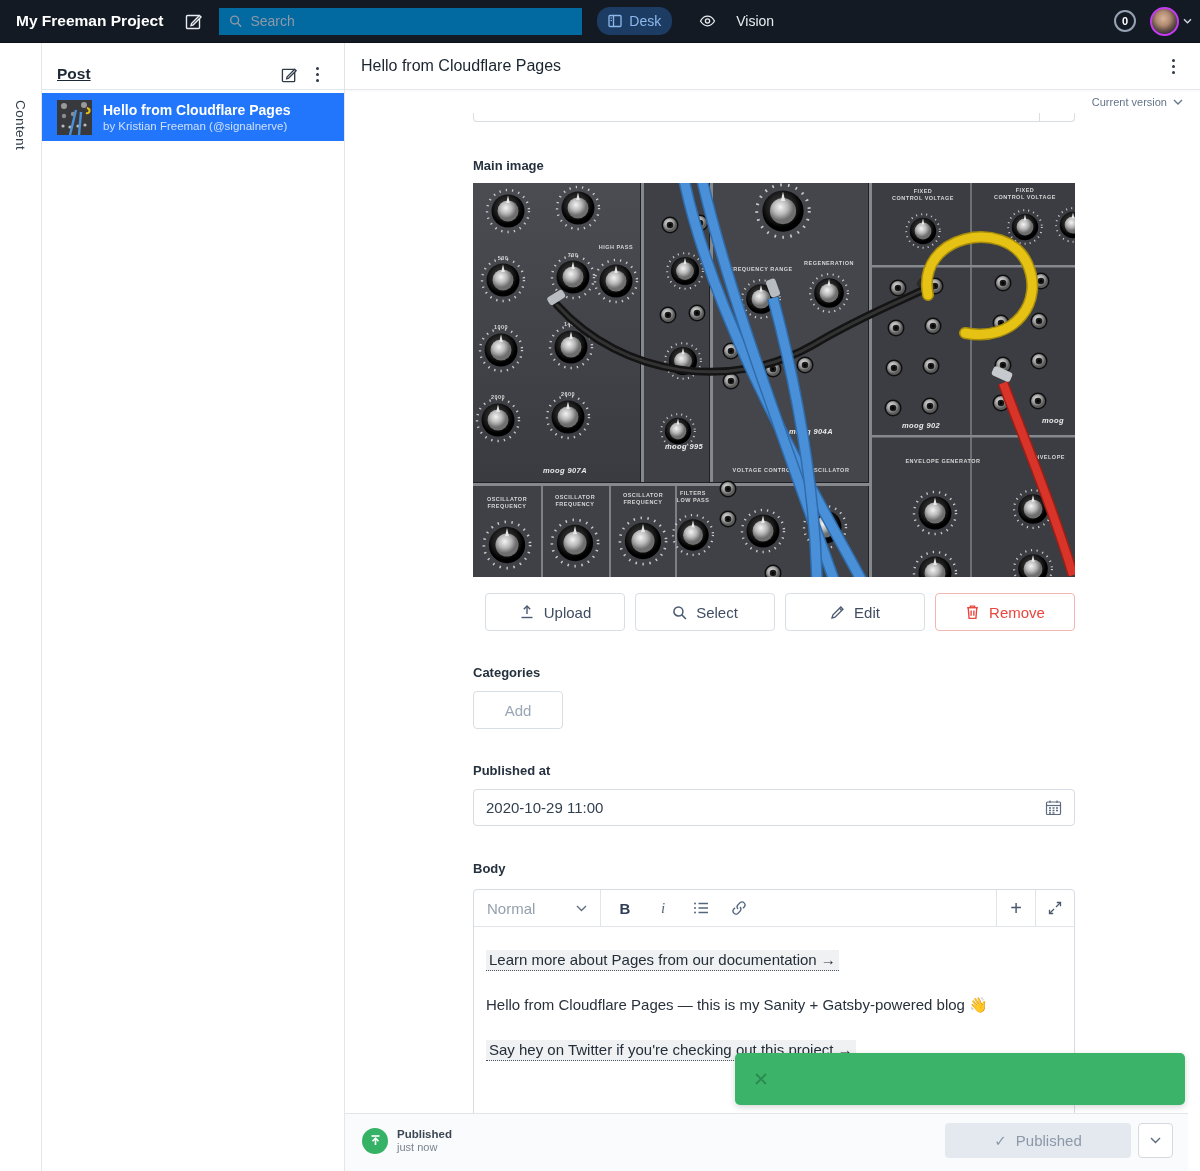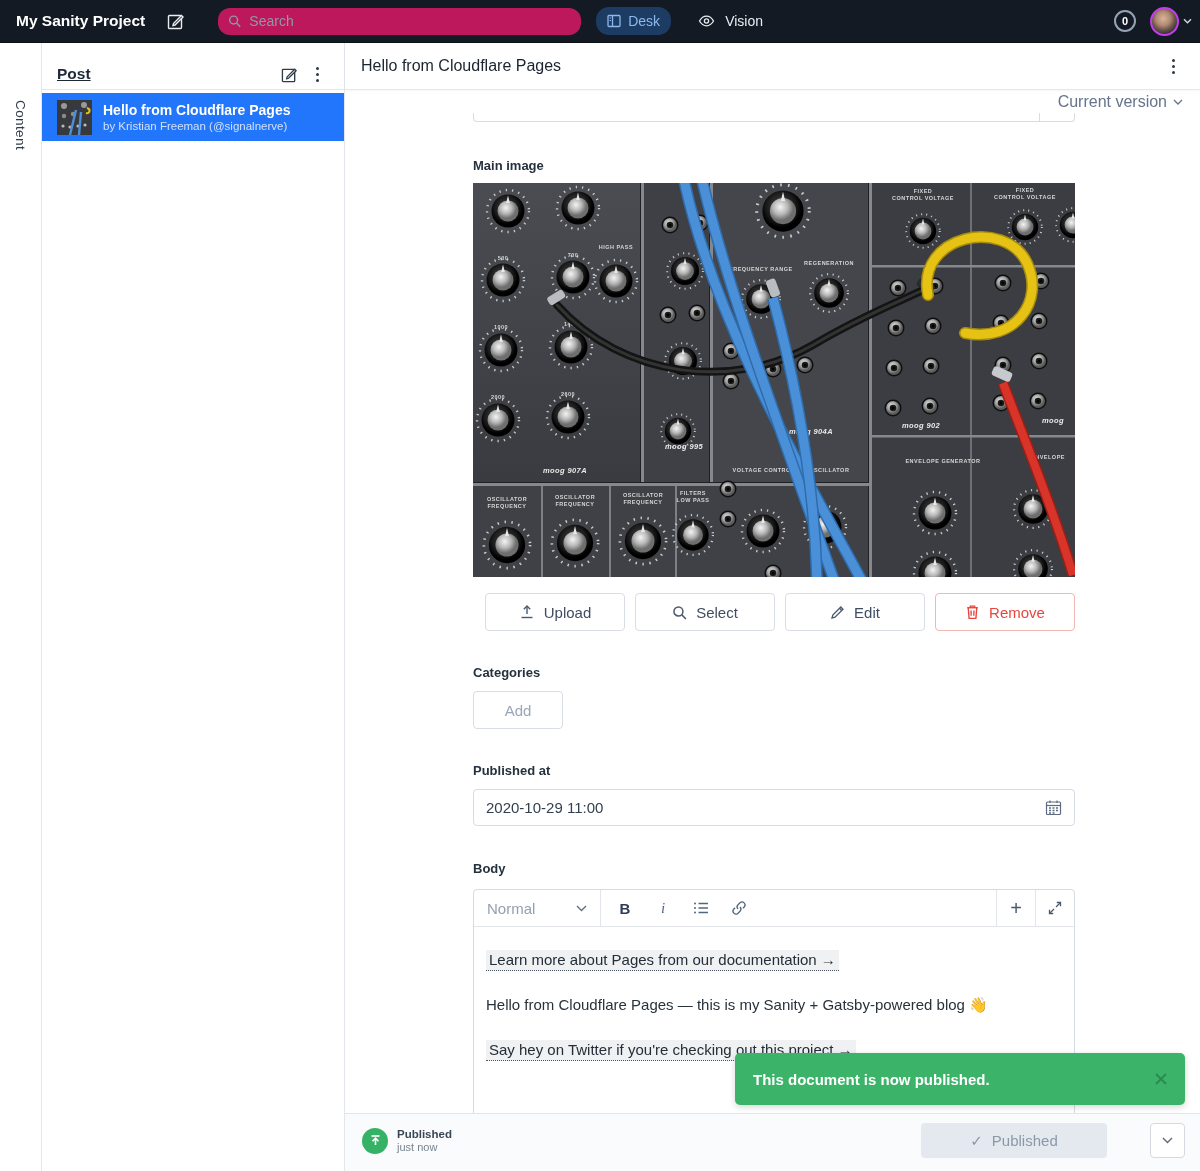--- a/index.html
+++ b/index.html
@@ -3,25 +3,25 @@
 <meta charset="utf-8">
 <style>
   * { margin:0; padding:0; box-sizing:border-box; }
   html,body { width:1200px; height:1171px; }
   body { font-family:"Liberation Sans","DejaVu Sans",sans-serif; background:#fff; color:#1c2834; overflow:hidden; }
 
   
   .navbar { height:43px; background:#131a24; display:flex; align-items:center; border-bottom:1px solid #0b0f16; }
   .brand { color:#fff; font-weight:bold; font-size:15.5px; margin-left:16px; white-space:nowrap; }
   .nav-icon-btn { margin-left:18px; width:26px; height:26px; display:flex; align-items:center; justify-content:center; cursor:pointer; }
-  .searchbox { margin-left:29px; width:363px; height:27px; background:#be185d; border-radius:12px; display:flex; align-items:center; padding:0 10px; gap:8px; }
+  .searchbox { margin-left:12px; width:363px; height:27px; background:#0369a1; border-radius:0; display:flex; align-items:center; padding:0 10px; gap:8px; }
   .searchbox input { background:transparent; border:none; outline:none; color:#c7cfda; font-size:14px; width:100%; font-family:inherit; }
   .searchbox input::placeholder { color:#8e99a8; }
   .tab-desk { margin-left:15px; height:28px; background:#1d3c64; border-radius:13px; color:#8cb8ec; display:flex; align-items:center; gap:7px; padding:0 11px; font-size:14px; font-weight:500; }
-  .tab-vision { margin-left:27px; height:28px; color:#e9ecf1; display:flex; align-items:center; gap:10px; font-size:14px; }
+  .tab-vision { margin-left:27px; height:28px; color:#e9ecf1; display:flex; align-items:center; gap:20px; font-size:14px; }
   .nav-spacer { flex:1; }
   .badge { width:22px; height:22px; border:2px solid #97a2b3; border-radius:50%; color:#fff; font-size:11px; font-weight:bold; display:flex; align-items:center; justify-content:center; margin-right:14px; }
   .avatar { width:29px; height:29px; border-radius:50%; border:2px solid #c43bf0; background:radial-gradient(circle at 45% 38%, #d9b49a 0%, #b08a72 34%, #6d564a 55%, #2e2d33 78%); }
   .avatar-caret { margin:0 8px 0 4px; display:flex; }
 
   
   .app-body { display:flex; height:1128px; }
 
   .content-rail { width:42px; border-right:1px solid #e3e7eb; position:relative; background:#fff; }
   .content-rail-label { position:absolute; top:57px; left:50%; transform:translateX(-50%); writing-mode:vertical-lr; font-size:13.5px; color:#313c49; letter-spacing:.4px; }
@@ -35,21 +35,21 @@
   .doc-item { height:48px; background:#2276fc; display:flex; align-items:center; gap:11px; padding:0 14px 0 15px; margin-top:3px; cursor:pointer; }
   .thumb { width:35px; height:35px; flex:0 0 35px; }
   .doc-item-text { display:flex; flex-direction:column; gap:2px; min-width:0; }
   .doc-item-title { color:#fff; font-size:14px; font-weight:600; white-space:nowrap; }
   .doc-item-sub { color:#cfe0fb; font-size:11.5px; white-space:nowrap; }
 
   
   .doc-pane { flex:1; position:relative; background:#fff; }
   .doc-header { height:47px; border-bottom:1px solid #e4e8ec; box-shadow:0 1px 2px rgba(18,28,42,.04); display:flex; align-items:center; padding:0 13px 0 16px; }
   .doc-title { font-size:16px; font-weight:500; color:#1a2430; flex:1; }
-  .version-bar { height:23px; display:flex; align-items:center; justify-content:flex-end; padding-right:17px; gap:6px; color:#64748b; font-size:16px; cursor:pointer; }
+  .version-bar { height:23px; display:flex; align-items:center; justify-content:flex-end; padding-right:17px; gap:6px; color:#64748b; font-size:11px; cursor:pointer; }
 
   .doc-scroll { position:absolute; top:70px; bottom:58px; left:0; right:0; overflow:hidden; }
   .fields { margin-left:128px; width:602px; }
   .partial-field { height:9px; border:1px solid #d8dde4; border-top:none; border-radius:0 0 4px 4px; position:relative; }
   .partial-field .cell-div { position:absolute; right:34px; top:-2px; bottom:0; width:1px; background:#d8dde4; }
   .f-label { font-size:13px; font-weight:600; color:#25313e; }
   .lbl-image { margin-top:36px; }
   .photo { margin-top:10px; width:602px; height:394px; display:block; cursor:pointer; }
   .btn-row { margin-top:16px; display:flex; gap:10px;margin-left:12px; }
   .f-btn { flex:1; height:38px; background:#fff; border:1px solid #d9dee5; border-radius:4px; display:flex; align-items:center; justify-content:center; gap:9px; font-size:15px; color:#3f4c61; font-family:inherit; cursor:pointer; }
@@ -72,39 +72,39 @@
   .plus-glyph { font-size:20px; color:#4a5a6e; font-weight:400; }
   .editor-body { padding:10px 12px; }
   .editor-body p { font-size:15px; color:#29323c; margin:12px 0 24px; line-height:1.4; }
   .body-link { color:#242e38; background:#eff1f3; border-bottom:1.5px dotted #4b555f; padding:1px 3px 2px; cursor:pointer; }
 
   
   .toast { position:absolute; right:15px; bottom:66px; width:450px; height:52px; background:#3bb368; border-radius:5px; display:flex; align-items:center; padding:0 16px 0 18px; box-shadow:0 2px 6px rgba(20,40,30,.18); z-index:5; }
   .toast-msg { color:#fff; font-size:15px; font-weight:600; flex:1; }
 
   
-  .doc-footer { position:absolute; left:0; right:0; bottom:0; height:58px; background:#fafbfc; border-top:1px solid #e2e6ea; display:flex; align-items:center; padding:0 15px 4px 17px; z-index:4;gap:36px; }
+  .doc-footer { position:absolute; left:0; right:12px; bottom:0; height:58px; background:#fafbfc; border-top:1px solid #e2e6ea; display:flex; align-items:center; padding:0 15px 4px 17px; z-index:4; }
   .pub-status { display:flex; align-items:center; gap:9px; }
   .pub-circle { width:26px; height:26px; border-radius:50%; background:#36b266; display:flex; align-items:center; justify-content:center; }
   .pub-lines { display:flex; flex-direction:column; gap:1px; }
   .pub-title { font-size:11.5px; font-weight:700; color:#3b4754; }
   .pub-time { font-size:11px; color:#78markdown8494; color:#78858f; }
   .foot-spacer { flex:1; }
   .pub-btn { width:186px; height:35px; background:#e4e9ef; border:none; border-radius:4px; color:#8c98a8; font-size:15px; font-weight:500; font-family:inherit; display:flex; align-items:center; justify-content:center; gap:9px; cursor:default; }
   .chev-btn { width:35px; height:35px; margin-left:7px; background:#fff; border:1px solid #d5dae1; border-radius:4px; display:flex; align-items:center; justify-content:center; cursor:pointer; }
 
   svg { display:block; }
   .pl { font-size:5.5px; fill:#d6d6d6; text-anchor:middle; letter-spacing:.5px; font-weight:bold; }
   .ml { font-size:7.5px; fill:#e9e9e9; font-style:italic; font-weight:bold; text-anchor:middle; letter-spacing:.4px; }
 </style>
 </head>
 <body>
 
 <div class="navbar">
-  <div class="brand">My Sanity Project</div>
+  <div class="brand">My Freeman Project</div>
   <div class="nav-icon-btn">
     <svg width="18" height="18" viewBox="0 0 18 18" fill="none" stroke="#e9ecf1" stroke-width="1.4">
       <rect x="1.5" y="3.5" width="13" height="13" rx="1"></rect>
         <path d="M6.5 11.5 L14.5 3.5 L16 5 L8 13 L6 13.5 Z" fill="#131a24"></path>
     </svg>
   </div>
   <div class="searchbox">
     <svg width="14" height="14" viewBox="0 0 14 14" fill="none" stroke="#8e99a8" stroke-width="1.5">
       <circle cx="6" cy="6" r="4.2"></circle>
         <path d="M9.2 9.2 L13 13"></path>
@@ -474,21 +474,20 @@
           <div class="editor-body">
             <p><span class="body-link">Learn more about Pages from our documentation →</span></p>
             <p>Hello from Cloudflare Pages — this is my Sanity + Gatsby-powered blog 👋</p>
             <p><span class="body-link">Say hey on Twitter if you're checking out this project →</span></p>
           </div>
         </div>
       </div>
     </div>
 
     <div class="toast">
-      <span class="toast-msg">This document is now published.</span>
       <svg width="16" height="16" viewBox="0 0 16 16" stroke="#2a8a50" stroke-width="1.8" fill="none">
           <path d="M3 3 L13 13 M13 3 L3 13"></path>
         </svg>
     </div>
 
     <div class="doc-footer">
       <div class="pub-status">
         <div class="pub-circle">
           <svg width="13" height="13" viewBox="0 0 13 13" fill="none" stroke="#fff" stroke-width="1.6">
               <path d="M2.5 2 H10.5"></path>

